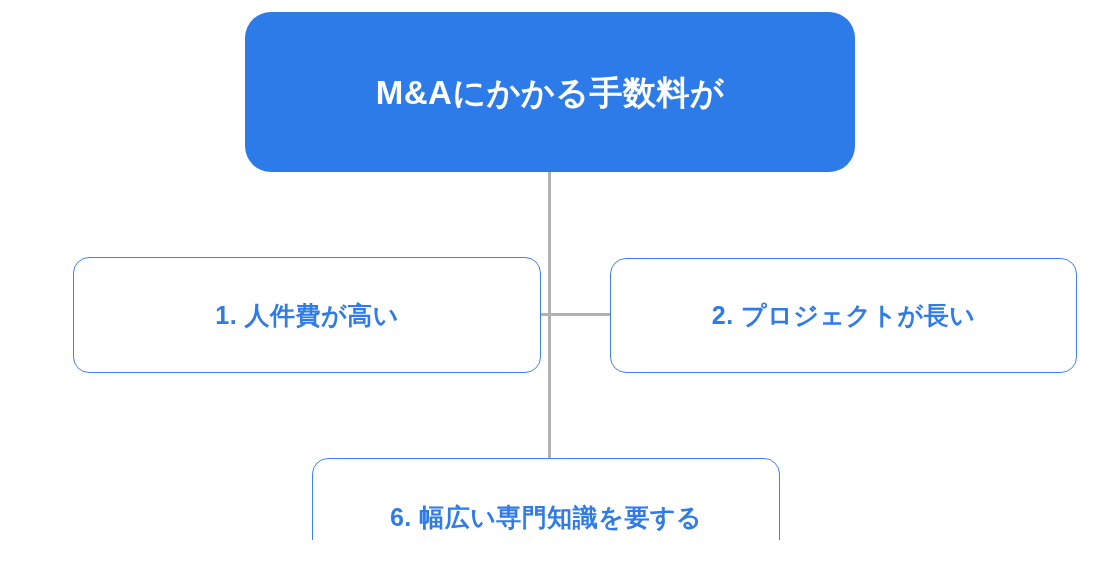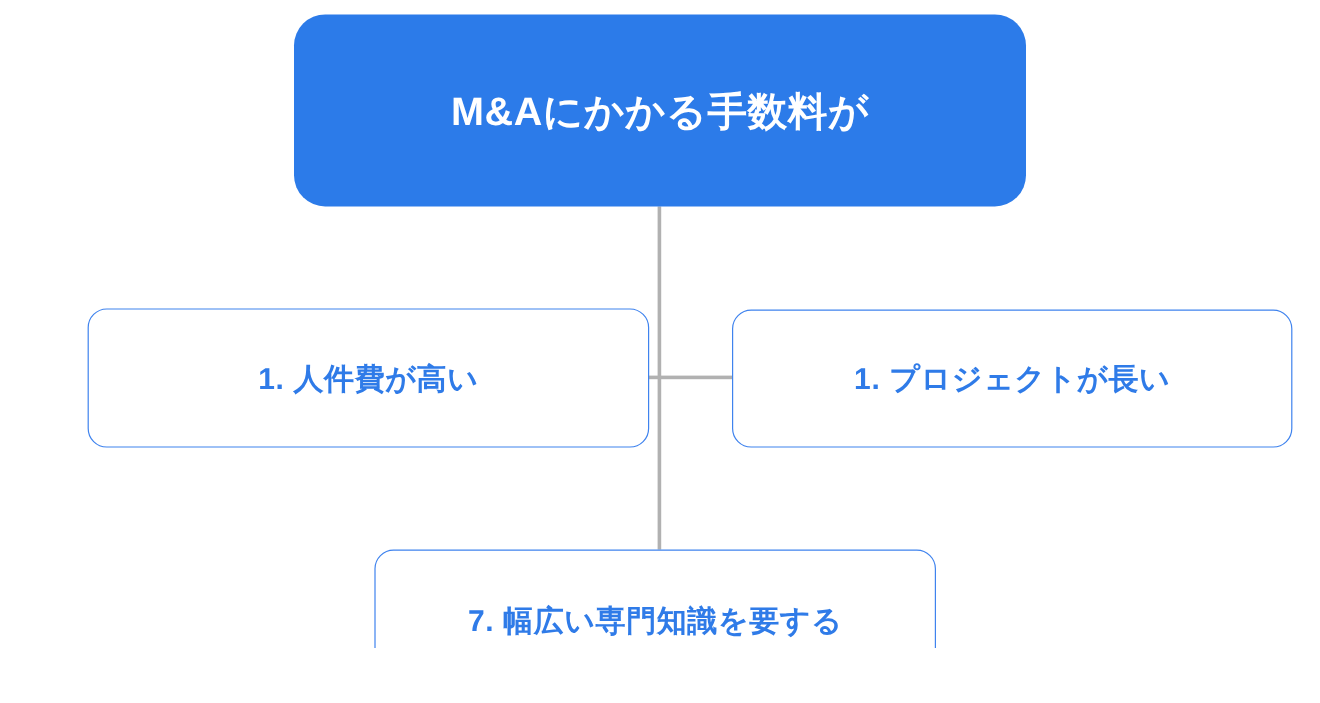--- a/index.html
+++ b/index.html
@@ -89,20 +89,20 @@
 
   <div class="header-box">
     <span class="title-line">M&amp;Aにかかる手数料が</span>
   </div>
 
   <div class="reason-box reason-1">
     <span class="reason-label">1. 人件費が高い</span>
   </div>
 
   <div class="reason-box reason-2">
-    <span class="reason-label">1. プロジェクトが長い</span>
+    <span class="reason-label">2. プロジェクトが長い</span>
   </div>
 
   <div class="reason-box reason-3">
-    <span class="reason-label">7. 幅広い専門知識を要する</span>
+    <span class="reason-label">6. 幅広い専門知識を要する</span>
   </div>
 
 </div>
 
 </body></html>

